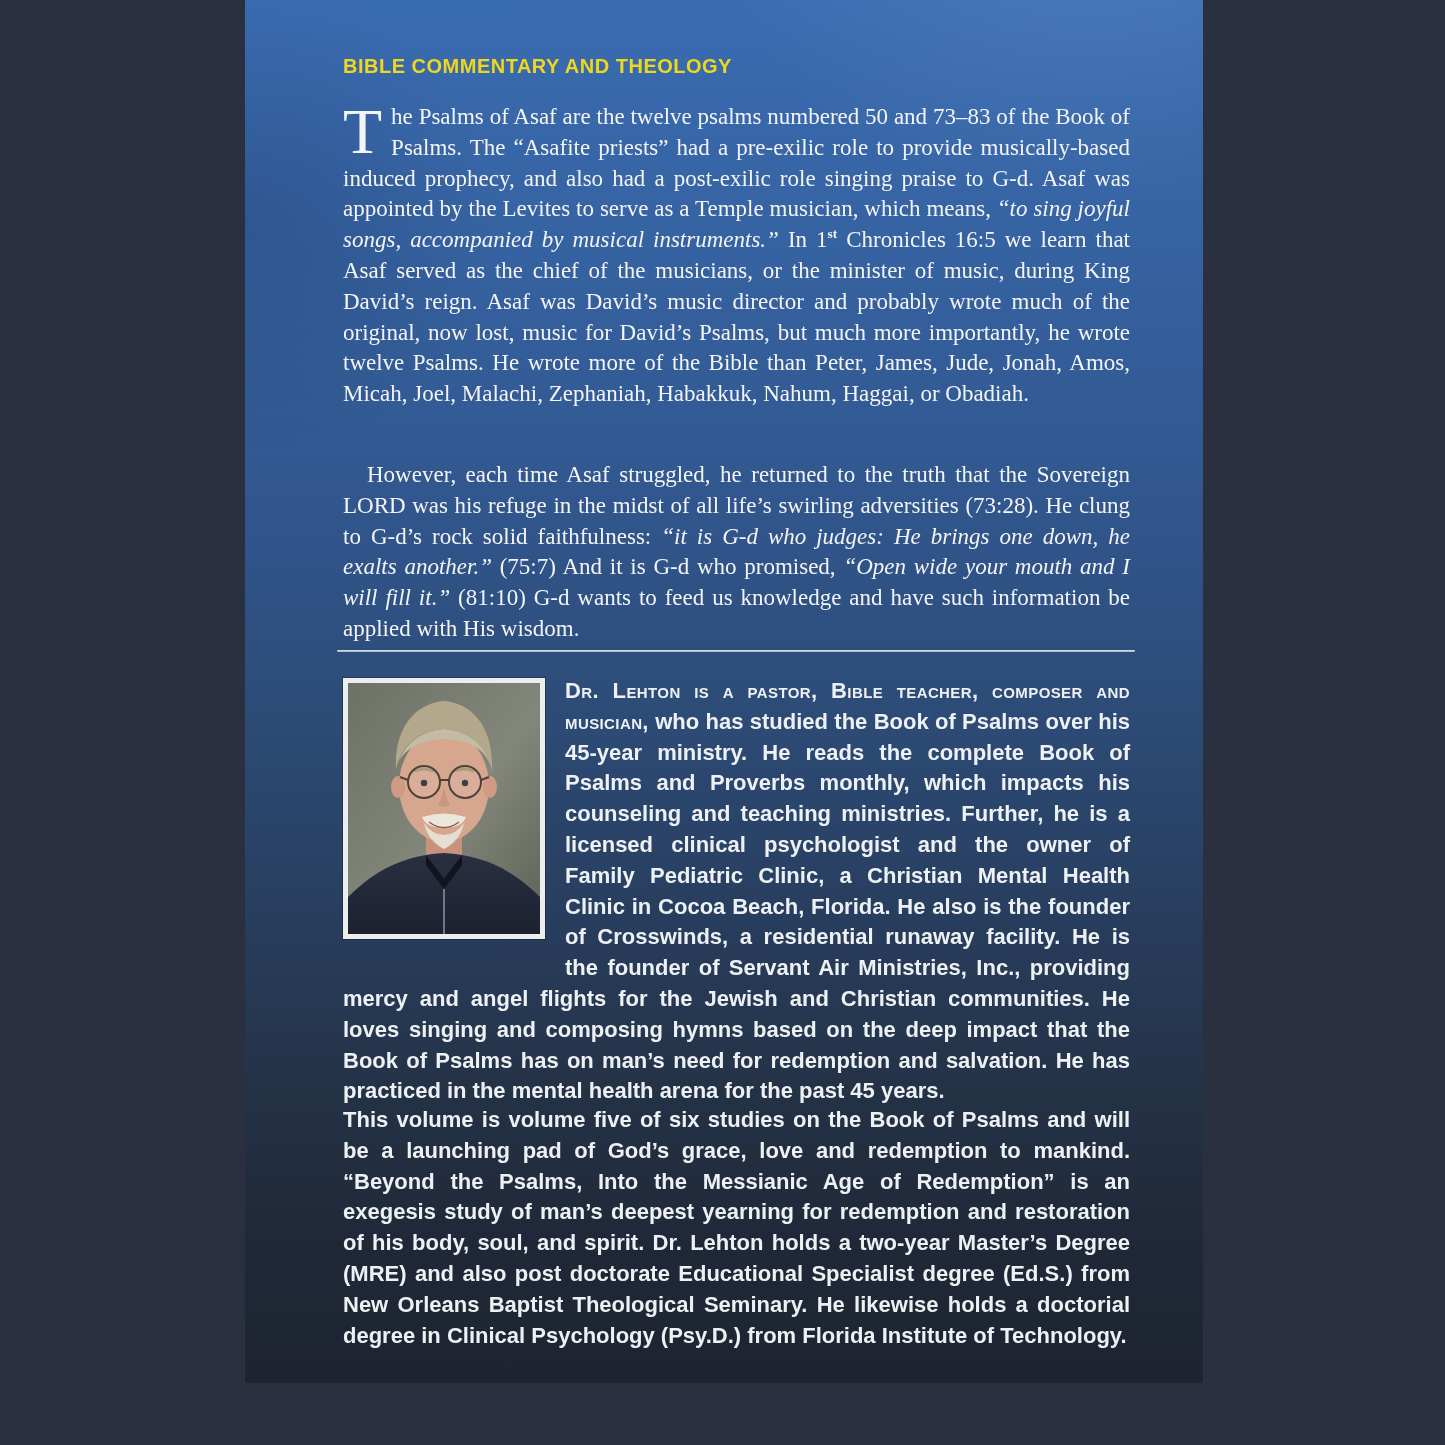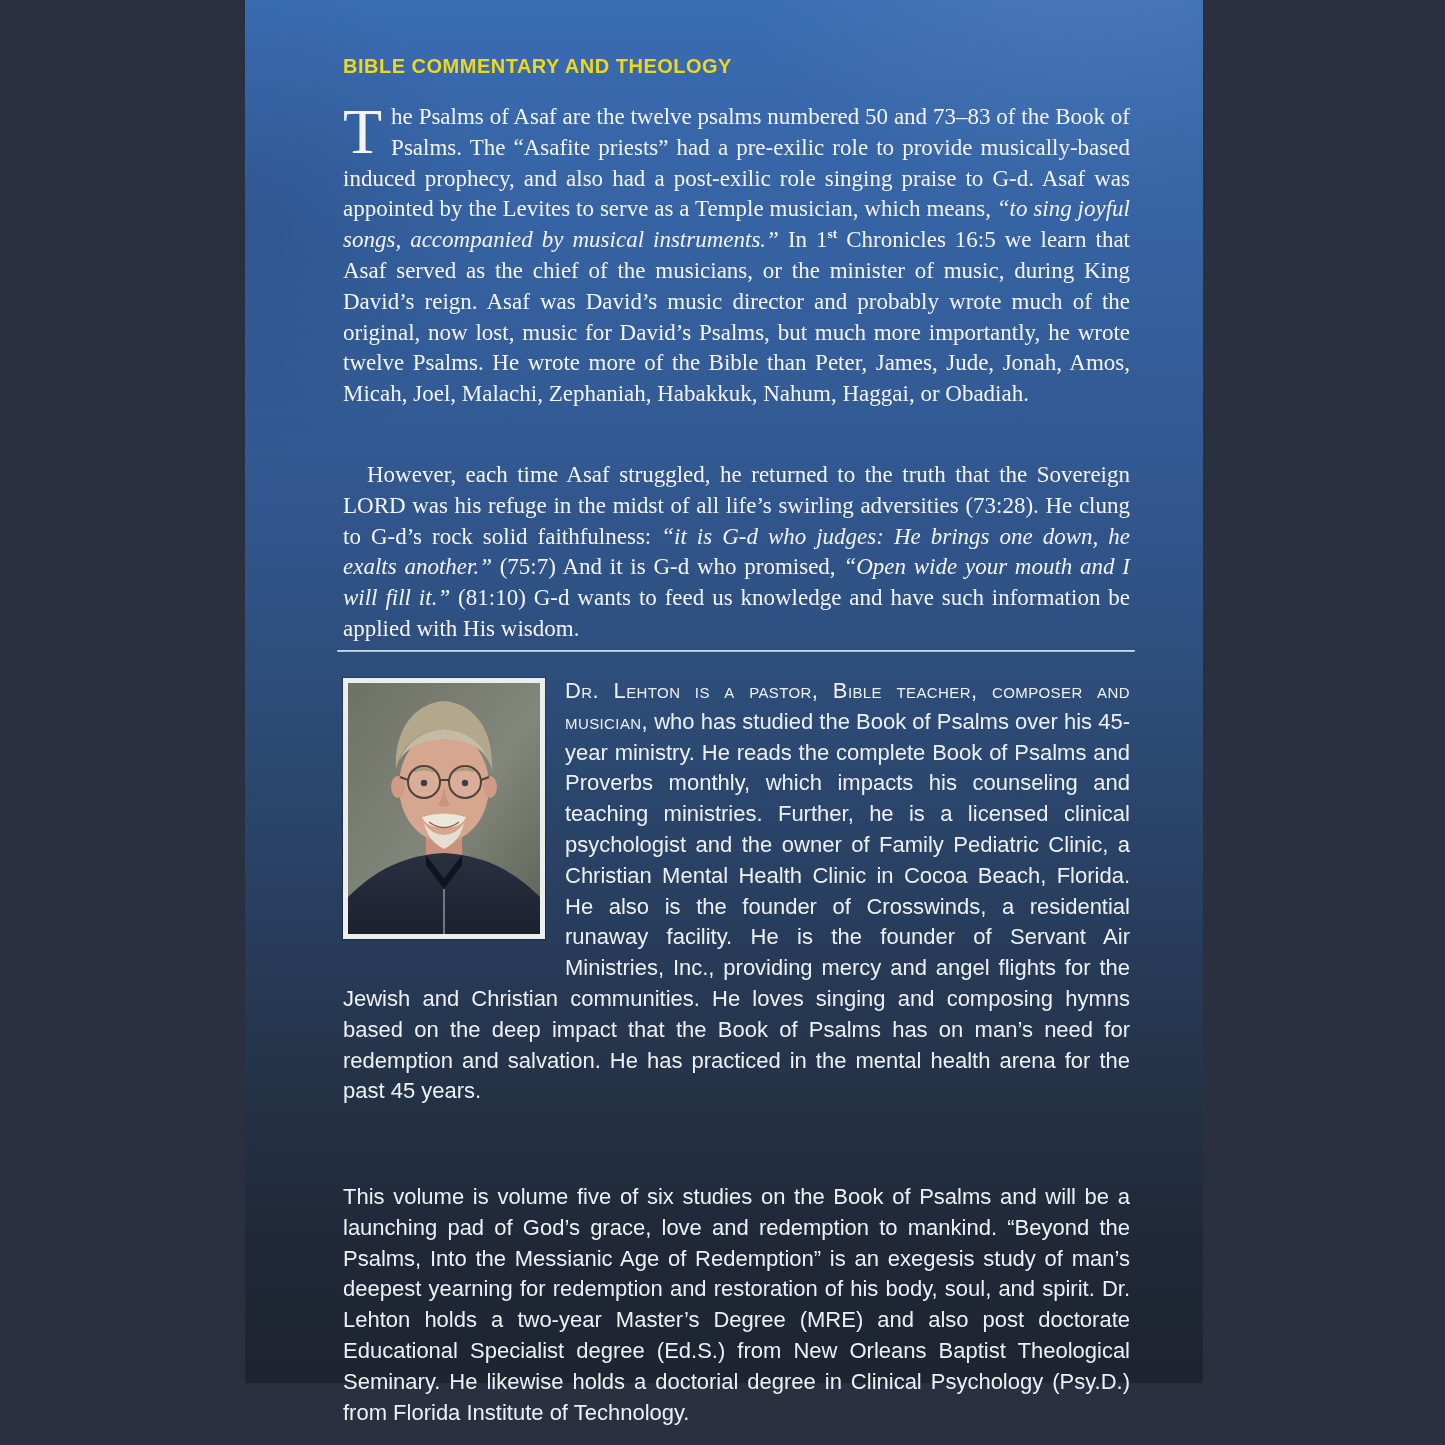--- a/index.html
+++ b/index.html
@@ -56,23 +56,24 @@
   .smallcaps{font-variant:small-caps;letter-spacing:.4px;}
   .divider{
     position:absolute;left:92px;top:650px;width:798px;height:2px;
     background:linear-gradient(180deg,#dde6ef, #9fb0c4);
     border-radius:1px;
   }
   .sans-para{
     font-size:22px;line-height:30.8px;
     color:#eef1f4;
     text-align:justify;
+    font-weight:bold;
   }
   .bio{top:676px;}
-  .closing{top:1182px;}
+  .closing{top:1105px;}
   .photo-frame{
     float:left;
     width:192px;height:251px;
     border:5px solid #eceeed;
     margin:2px 20px 42px 0;
     background:#7b7e72;
     box-shadow:0 0 0 1px rgba(0,0,0,0.25);
   }
   .photo-frame svg{display:block;width:192px;height:251px;}
 </style>

